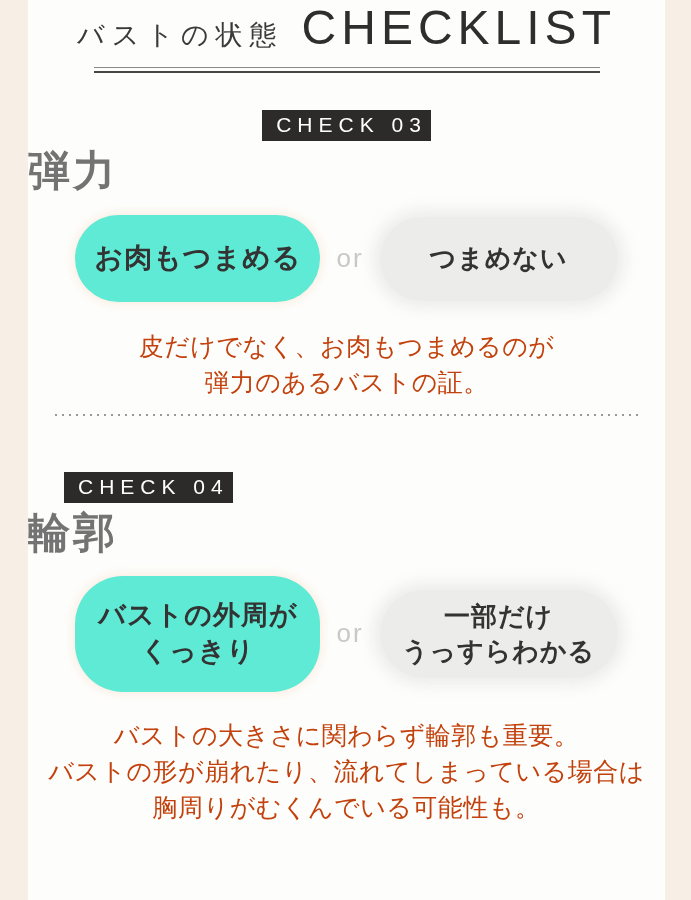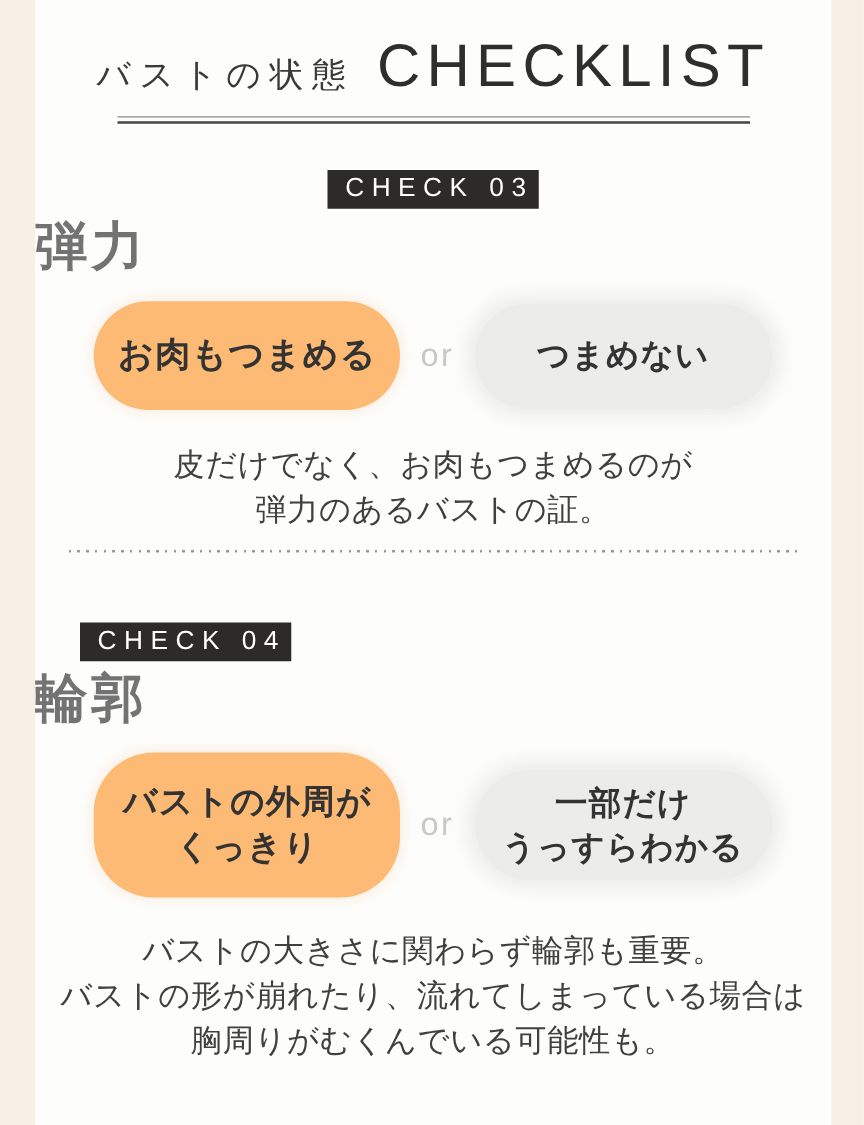--- a/index.html
+++ b/index.html
@@ -12,21 +12,21 @@
   }
   .side-border { position: absolute; top: 0; height: 100%; background: #f7efe5; }
   .side-border.left  { left: 0;  width: 28px; }
   .side-border.right { right: 0; width: 26px; }
 
   .content { position: absolute; left: 28px; right: 26px; top: 0; bottom: 0; }
 
   
   .header-row {
     display: flex; justify-content: center; align-items: baseline;
-    gap: 18px; padding-top: 26px;
+    gap: 18px; 
   }
   .title-jp {
     font-size: 27px; letter-spacing: 7px; color: #3a3a3a; font-weight: 400;
   }
   .title-en {
     font-size: 48px; letter-spacing: 5px; color: #2e2e2e; font-weight: 500;
   }
   .double-line {
     width: 506px; margin: 12px auto 0; height: 3px;
     border-top: 1px solid #8a8a8a;
@@ -50,39 +50,39 @@
     display: flex; justify-content: center; align-items: center;
   }
   .options-row.first  { margin-top: 20px; }
   .options-row.second { margin-top: 18px; }
   .pill {
     display: flex; flex-direction: column; align-items: center; justify-content: center;
     font-weight: 700; color: #333333; text-align: center;
   }
   .pill-pink {
     width: 245px; height: 87px; border-radius: 48px;
-    background: #fdba74;
+    background: #5eead4;
     box-shadow: 0 0 9px 2px rgba(250, 235, 222, 0.9);
     font-size: 28px; line-height: 1.32; letter-spacing: 1px;
   }
   .pill-gray {
     width: 238px; height: 84px; border-radius: 46px;
     background: #ececeb;
     box-shadow: 0 0 14px 7px rgba(234, 234, 232, 0.85);
     font-size: 26px; line-height: 1.35; letter-spacing: 1px;
   }
   .options-row.second .pill-pink { font-size: 27px; height: 116px; }
   .options-row.second .pill-gray { height: 88px; }
   .or-label {
     margin: 0 16px; font-size: 26px; color: #c8c8c8;
     font-weight: 400; letter-spacing: 2px;
   }
   .section-desc {
     text-align: center; font-size: 25px; line-height: 36px;
-    color: #404040; letter-spacing: 0.5px;
+    color: #c2410c; letter-spacing: 0.5px;
   }
   .section-desc.first  { margin-top: 26px; }
   .section-desc.second { margin-top: 25px; }
 
   .dotted-divider {
     width: 584px; height: 2px; margin: 14px auto 0;
     background: repeating-linear-gradient(to right, #999999 0 2px, transparent 2px 7px);
   }
 </style>
 </head>

